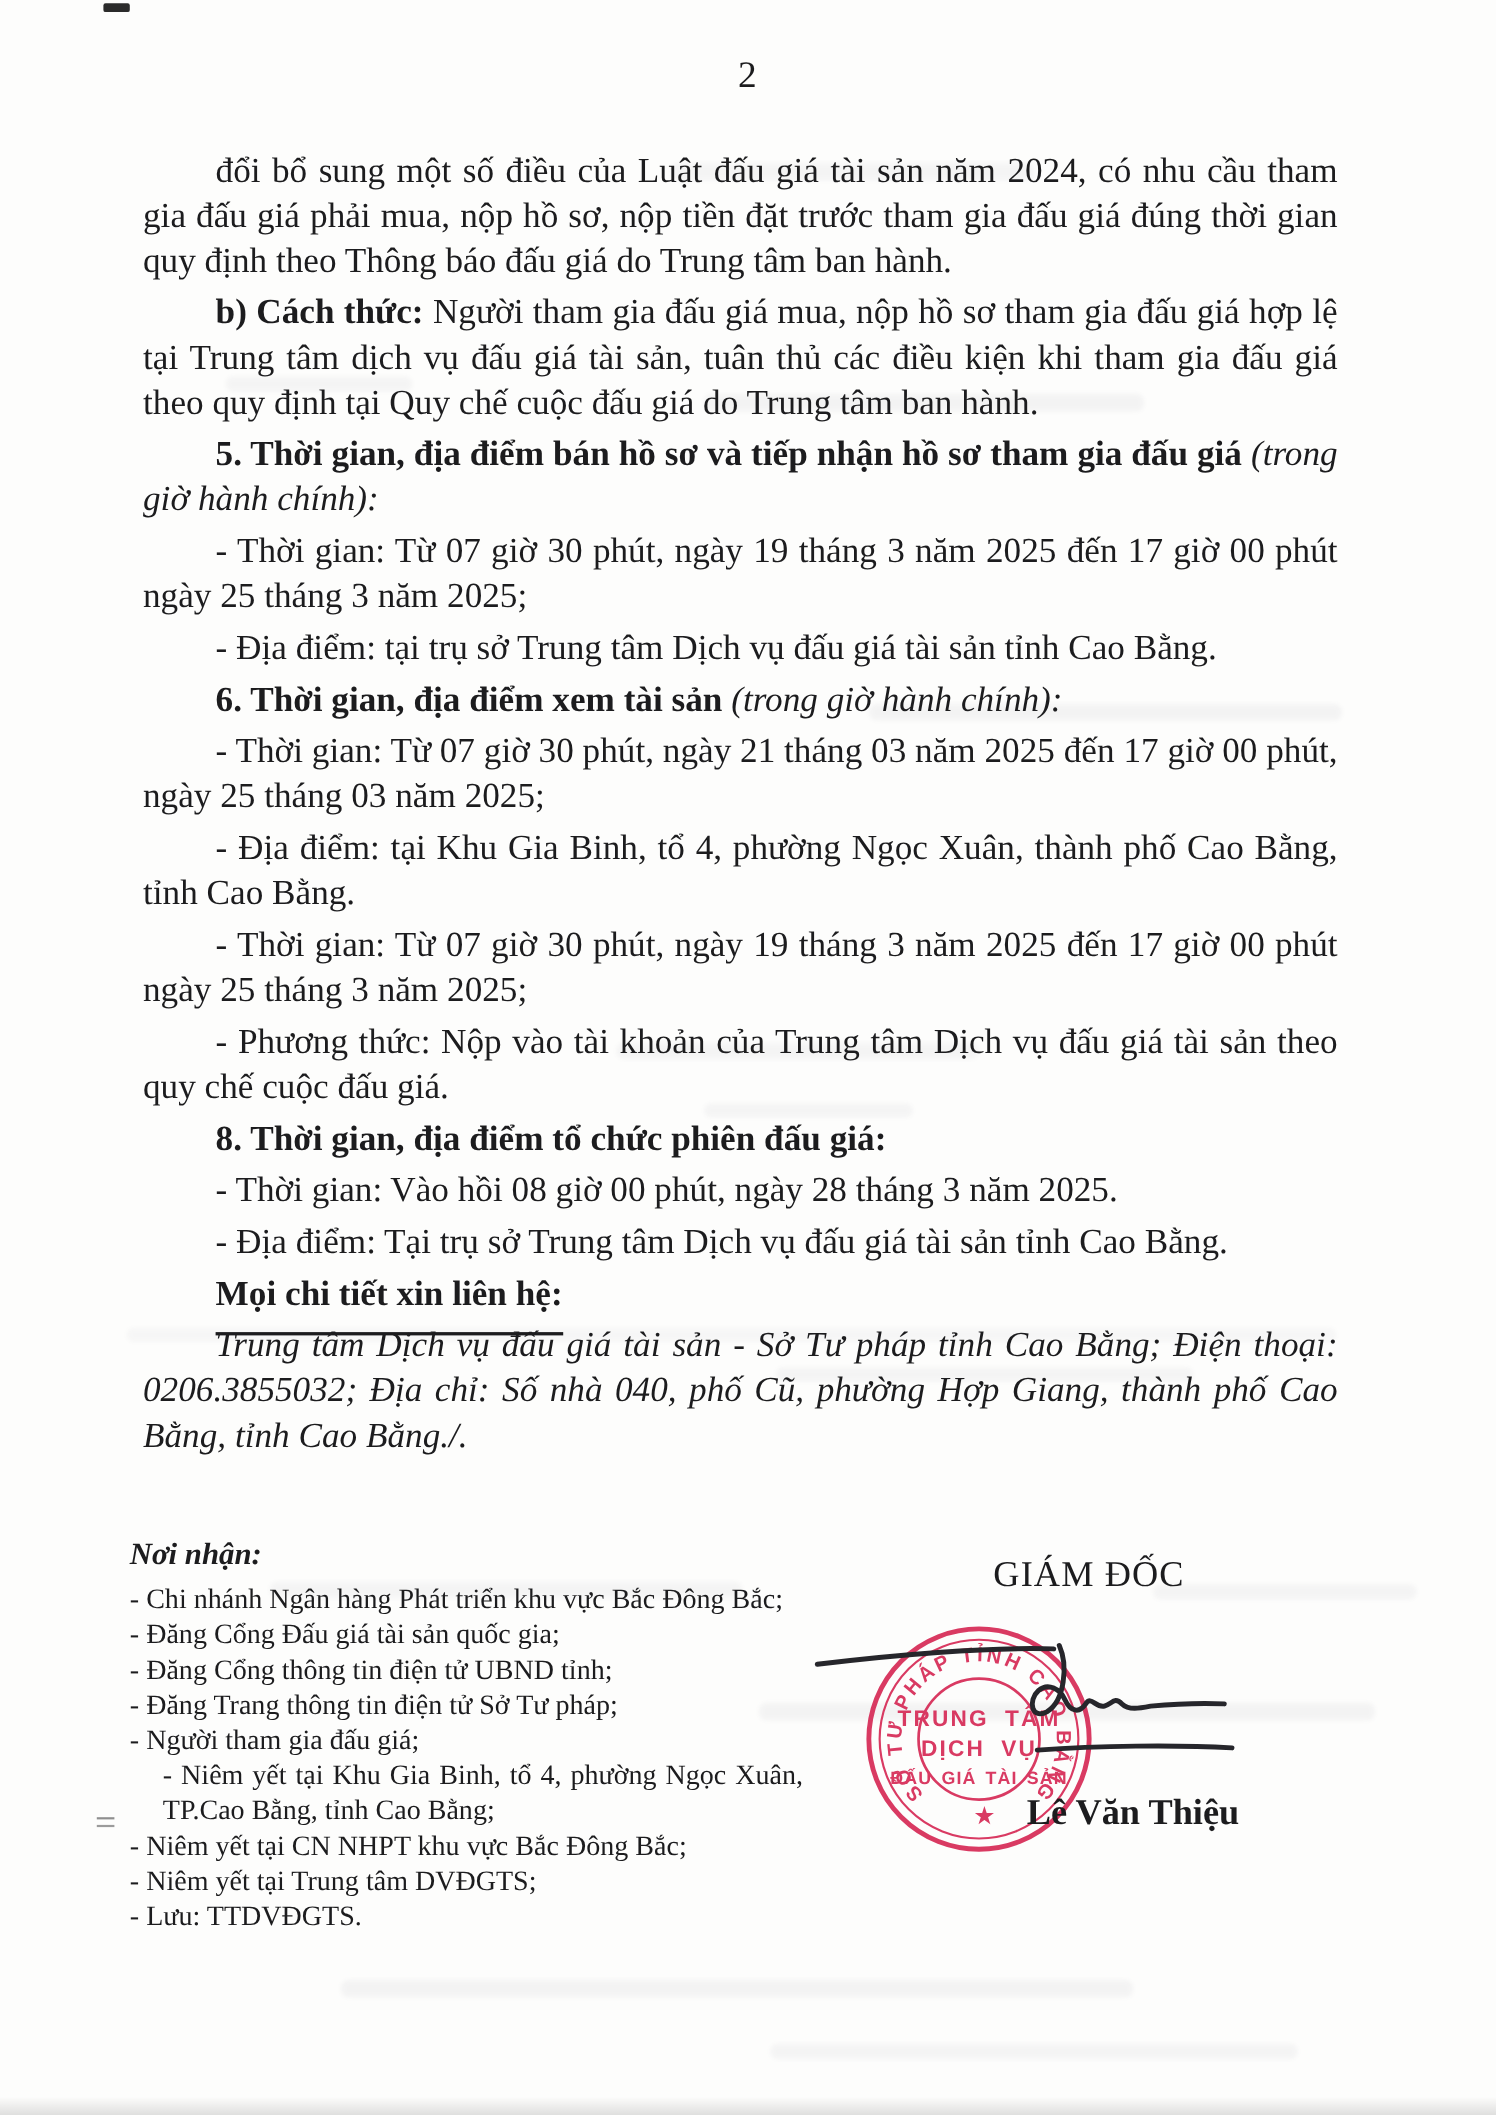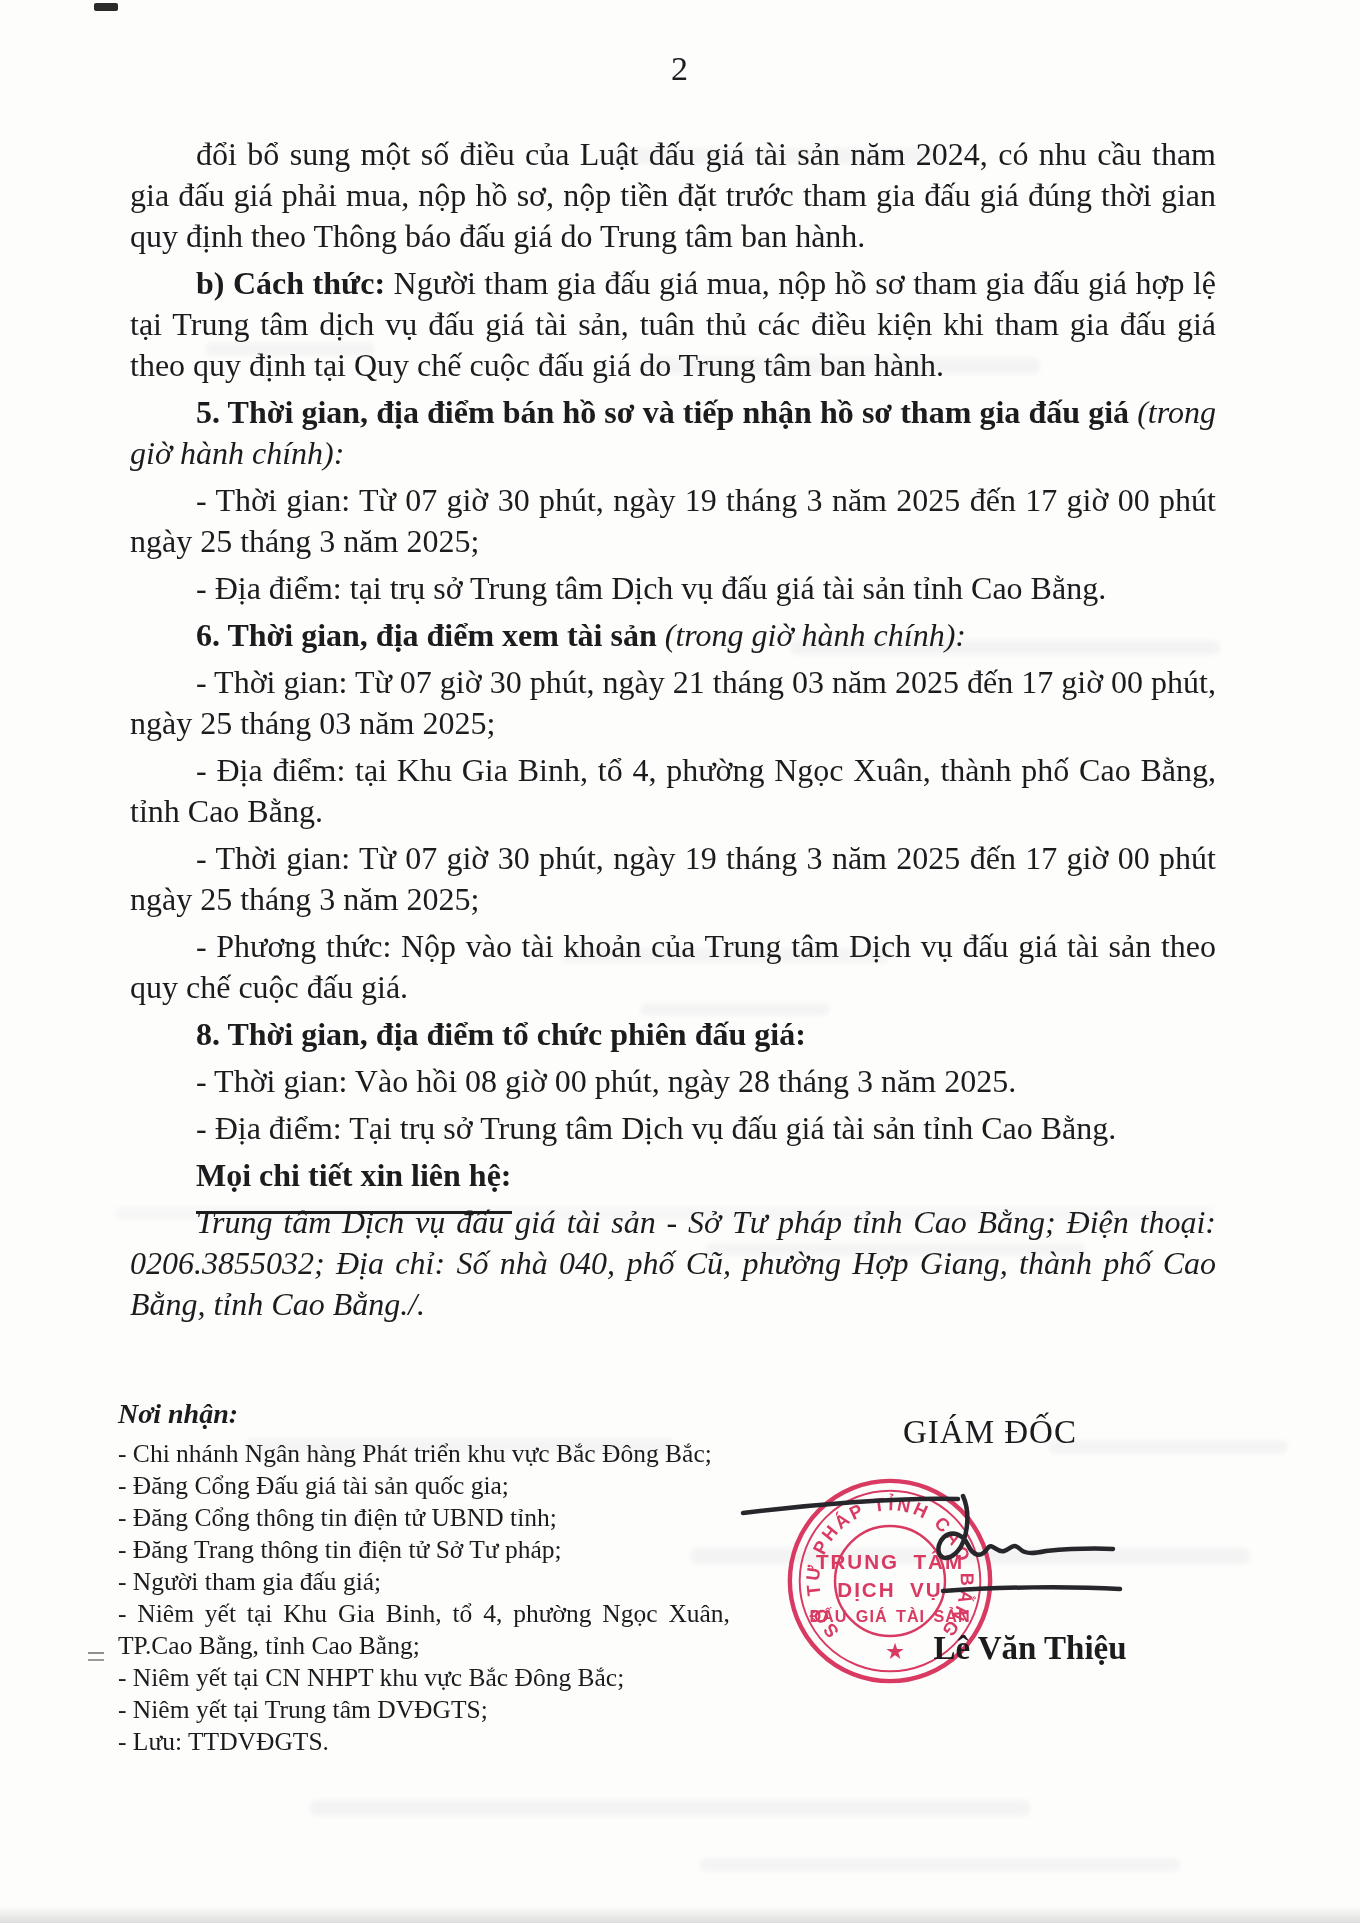--- a/index.html
+++ b/index.html
@@ -27,21 +27,21 @@
   .contact-heading-wrap{text-indent:66px;}
   .underline{border-bottom:3px solid #1c1c1e;padding-bottom:18px;font-weight:bold;}
   .contact-par{font-style:italic;}
   
   .recipients{
     position:absolute;left:118px;top:1398px;width:612px;
     font-size:25.5px;line-height:32px;
   }
   .recipients-title{font-weight:bold;font-style:italic;font-size:28px;margin-bottom:8px;}
   .rcp-item{text-align:left;}
-  .rcp-item.justify{text-align:justify;}
+  .rcp-item.justify{text-align:justify;margin-left:30px;}
   
   .director-title{
     position:absolute;left:870px;top:1414px;width:240px;text-align:center;
     font-weight:normal;font-size:33px;letter-spacing:1px;z-index:4;
   }
   .director-name{
     position:absolute;left:900px;top:1630px;width:260px;text-align:center;
     font-weight:bold;font-size:33px;z-index:4;
   }
   .stamp{position:absolute;left:782px;top:1473px;width:216px;height:216px;z-index:1;opacity:.92;}

